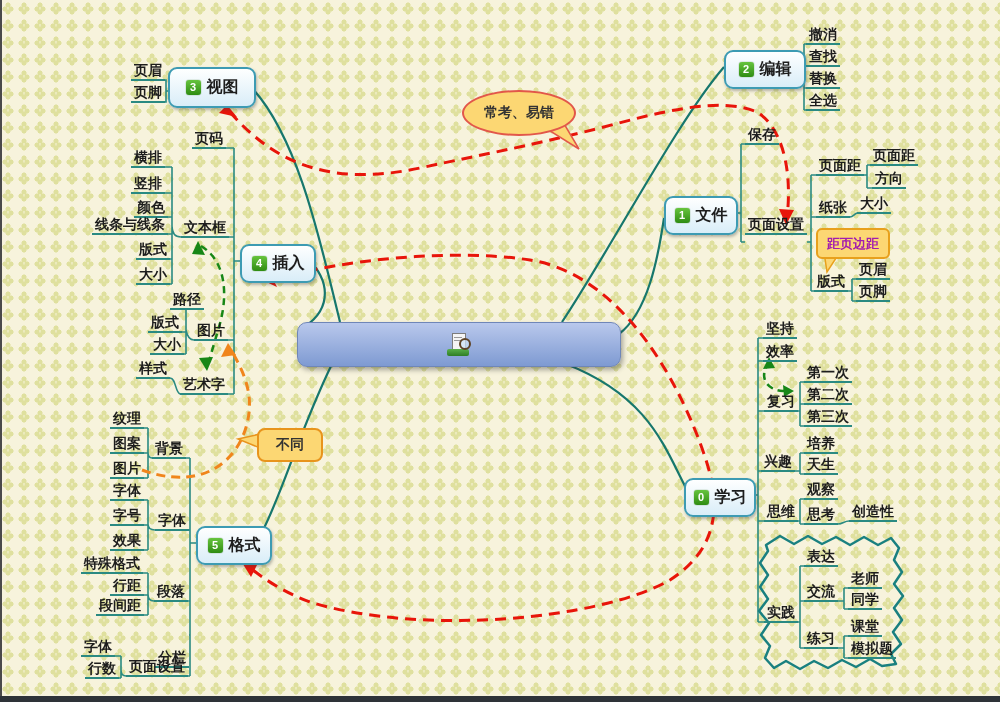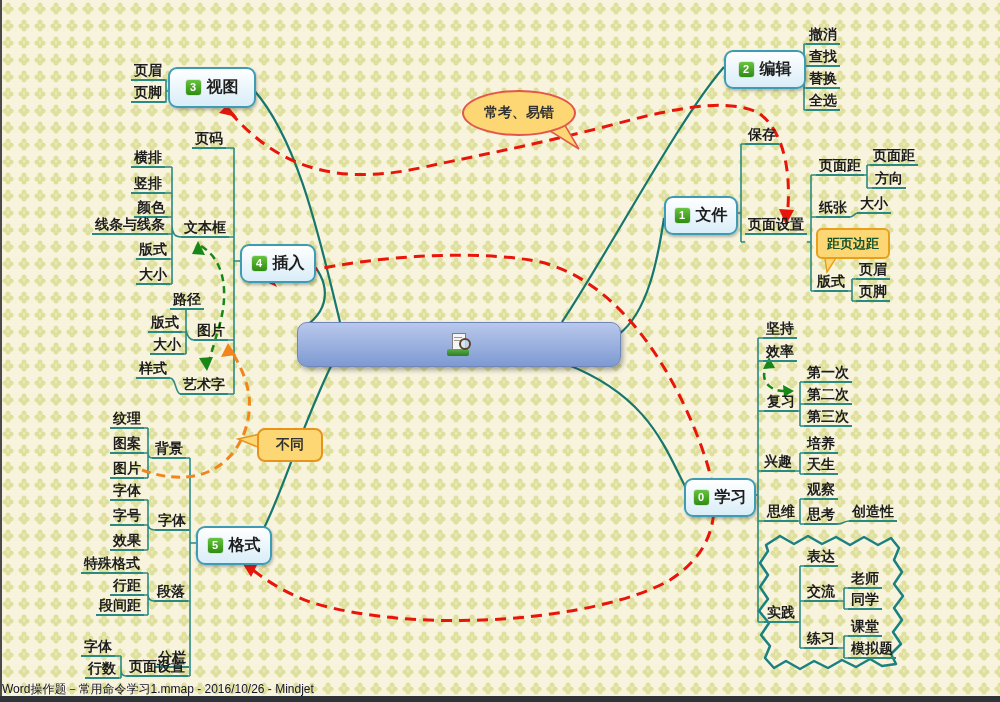--- a/index.html
+++ b/index.html
@@ -45,21 +45,21 @@
   .cicon .page{position:absolute;left:5px;top:0;width:12px;height:15px;background:#f5f5f5;border:1px solid #7d7d7d;}
   .cicon .pline{position:absolute;left:7px;width:8px;height:1px;background:#9a9a9a;}
   .cicon .base{position:absolute;left:0;bottom:0;width:22px;height:7px;background:linear-gradient(#59b04a,#2e7d25);border-radius:2px;}
   .cicon .lens{position:absolute;right:0;top:5px;width:8px;height:8px;border:2px solid #5d4327;border-radius:50%;background:rgba(205,225,245,.75);}
   .callout{
     position:absolute;display:flex;align-items:center;justify-content:center;
     background:#fcd773;font-weight:bold;color:#333;
   }
   .co-exam{left:462px;top:90px;width:110px;height:42px;border:2px solid #e2574a;border-radius:50%;font-size:14px;}
   .co-diff{left:257px;top:428px;width:62px;height:30px;border:2px solid #e8941c;border-radius:8px;font-size:14px;}
-  .co-margin{left:816px;top:228px;width:70px;height:27px;border:2px solid #e8a01c;border-radius:6px;font-size:13px;color:#14532d;}
+  .co-margin{left:816px;top:228px;width:70px;height:27px;border:2px solid #e8a01c;border-radius:6px;font-size:13px;color:#a21caf;}
   .statusbar{
     position:absolute;left:2px;top:681px;font-size:12px;color:#14142e;
   }
   .win-left{position:absolute;left:0;top:0;width:2px;height:702px;background:#4a4a4a;}
   .win-bottom{position:absolute;left:0;top:696px;width:1000px;height:6px;background:#2e3338;}
 </style>
 </head>
 <body>
 
 <div class="stage">
@@ -239,16 +239,15 @@
   <div class="lbl" style="left:848px;top:570px;">老师</div>
   <div class="lbl" style="left:848px;top:591px;">同学</div>
   <div class="lbl" style="left:804px;top:630px;">练习</div>
   <div class="lbl" style="left:848px;top:618px;">课堂</div>
   <div class="lbl" style="left:848px;top:640px;">模拟题</div>
 
   <div class="callout co-exam">常考、易错</div>
   <div class="callout co-diff">不同</div>
   <div class="callout co-margin">距页边距</div>
 
-  <div class="statusbar">Word操作题－常用命令学习1.mmap - 2016/10/26 - Mindjet</div>
   <div class="win-left"></div>
   <div class="win-bottom"></div>
 </div>
 
 </body></html>

